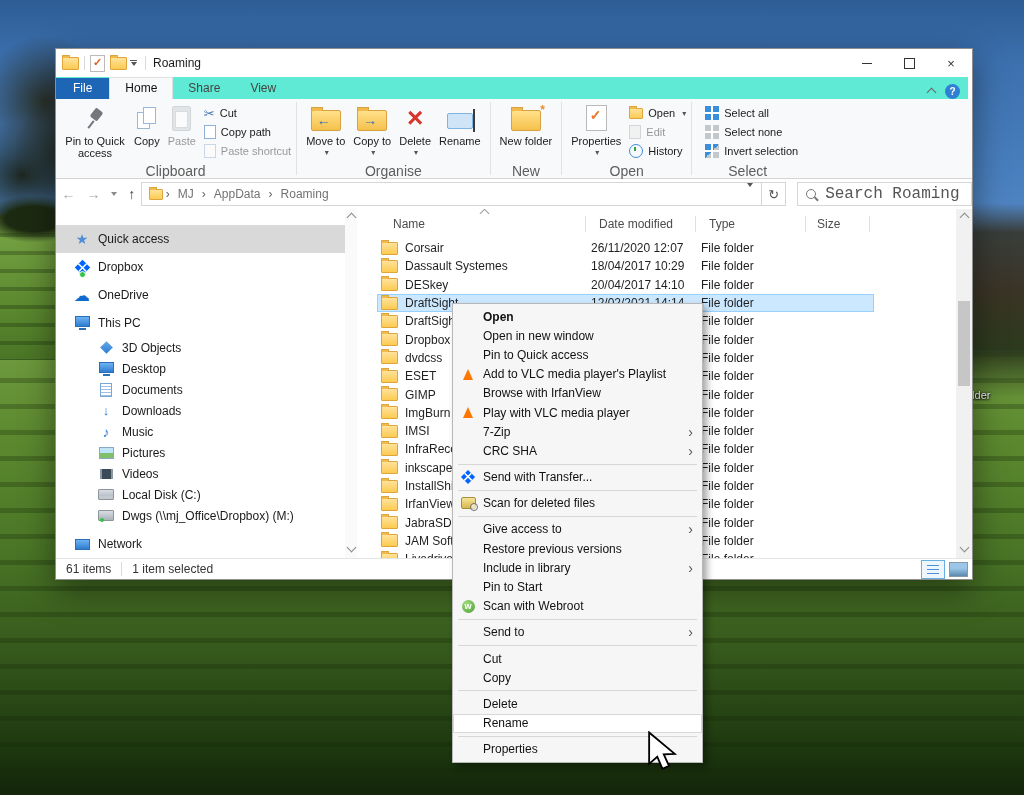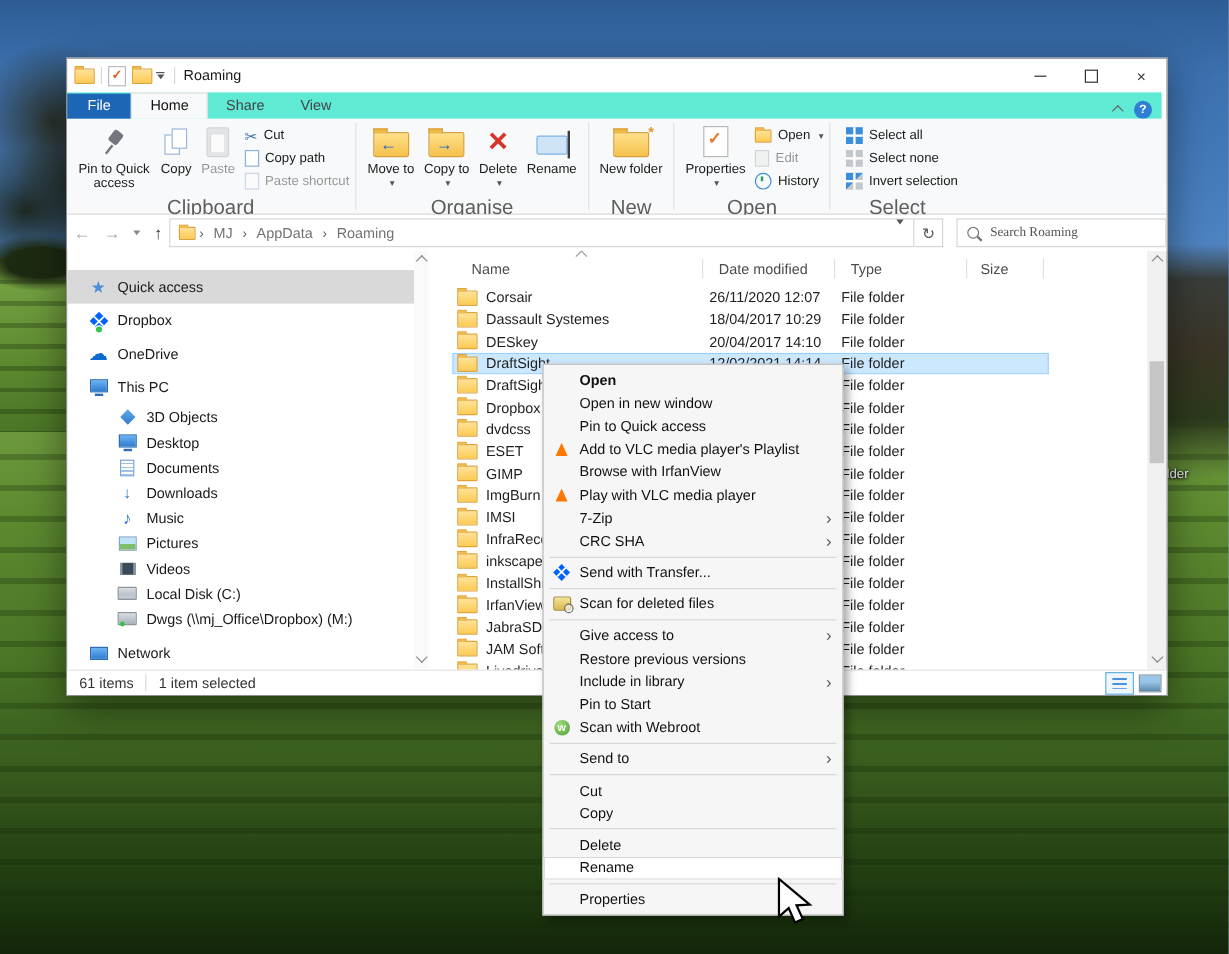--- a/index.html
+++ b/index.html
@@ -43,21 +43,21 @@
   .tab{padding:3px 15px 4px;color:#444}
   .tab-file{background:#1d66b5;color:#fff;padding:3px 17px 4px}
   .tab-home{background:#f8f9fa;border:1px solid #e0e0e0;border-bottom:none;color:#111}
   .tr-icons{margin-left:auto;display:flex;align-items:center;gap:10px;padding-right:8px}
   .chev-up{width:6px;height:6px;border-left:1.5px solid #666;border-top:1.5px solid #666;transform:rotate(45deg);margin-bottom:-2px}
   .help-circle{width:15px;height:15px;border-radius:50%;background:#2f80d4;color:#fff;font-size:10px;font-weight:bold;display:flex;align-items:center;justify-content:center}
   
   .ribbon{position:absolute;left:0;top:50px;right:0;height:80px;background:#f8f9fa;border-bottom:1px solid #d5d5d5;display:flex;box-sizing:border-box}
   .grp{display:flex;flex-direction:column;padding:0 2px}
   .grp-body{flex:1;display:flex;align-items:flex-start;padding:2px 2px 0}
-  .grp-label{height:15px;text-align:center;font-size:17px;color:#5d5d5d}
+  .grp-label{height:15px;text-align:center;font-size:14px;color:#5d5d5d}
   .gsep{width:1px;background:#e2e2e2;margin:3px 1px}
   .bb{display:flex;flex-direction:column;align-items:center;padding:2px 4px;font-size:11px;line-height:12px;text-align:center;color:#1a1a1a;max-width:62px}
   .ri{height:30px;display:flex;align-items:center;justify-content:center;margin-bottom:2px}
   .smalls{display:flex;flex-direction:column;gap:3px;margin-left:4px;padding-top:4px}
   .sb{display:flex;align-items:center;gap:5px;font-size:11px;height:16px;color:#1a1a1a;white-space:nowrap}
   .dis{opacity:.45}
   .drop::after{content:"▾";font-size:8px;color:#555;margin-left:2px}
   
   .ico-pin{width:20px;height:24px;position:relative}
   .ico-pin::before{content:"";position:absolute;left:7px;top:3px;width:9px;height:11px;background:#73767c;border-radius:2px;transform:rotate(38deg)}
@@ -102,21 +102,21 @@
   .crumbs{display:flex;align-items:center;gap:2px;padding:0 7px;flex:1}
   .crumb{padding:0 5px;color:#737373}
   .csep{color:#666;font-size:12px;padding:0 1px}
   .csep::before{content:"›"}
   .addr-caret{margin-left:auto;padding:0 8px}
   .refresh{width:24px;height:24px;border:1px solid #d6d6d6;border-left:none;display:flex;align-items:center;justify-content:center;color:#555;font-size:13px;box-sizing:border-box}
   .refresh::before{content:"↻"}
   .search{margin-left:11px;width:177px;height:24px;border:1px solid #d6d6d6;display:flex;align-items:center;padding:0 8px;gap:7px;box-sizing:border-box}
   .mag{width:8px;height:8px;border:1.5px solid #777;border-radius:50%;position:relative;flex:0 0 8px}
   .mag::after{content:"";position:absolute;width:5px;height:1.5px;background:#777;transform:rotate(45deg);right:-4px;bottom:-1px}
-  .search input{border:none;outline:none;font-size:11px;width:100%;font-family:Liberation Serif, serif;color:#333;background:transparent}
+  .search input{border:none;outline:none;font-size:16px;width:100%;font-family:Liberation Mono, monospace;color:#333;background:transparent}
   .search input::placeholder{color:#555}
   
   .main{position:absolute;left:0;top:160px;right:0;height:352px;overflow:hidden}
   .sidebar{position:absolute;left:0;top:0;width:313px;height:100%;padding-top:16px;box-sizing:border-box;font-size:12px;color:#1a1a1a;overflow:hidden}
   .srow{display:flex;align-items:center;gap:8px;height:28px;padding-left:18px}
   .srow.lvl1{height:21px;padding-left:42px}
   .srow.selrow{background:#d9d9d9;width:289px;box-sizing:border-box}
   .si{width:16px;height:16px;display:flex;align-items:center;justify-content:center;flex:0 0 16px;font-size:13px}
   .i-star::before{content:"★";color:#4f8fd8;font-size:14px}
   .i-dropbox{width:11px;height:11px;flex-basis:11px;background:

